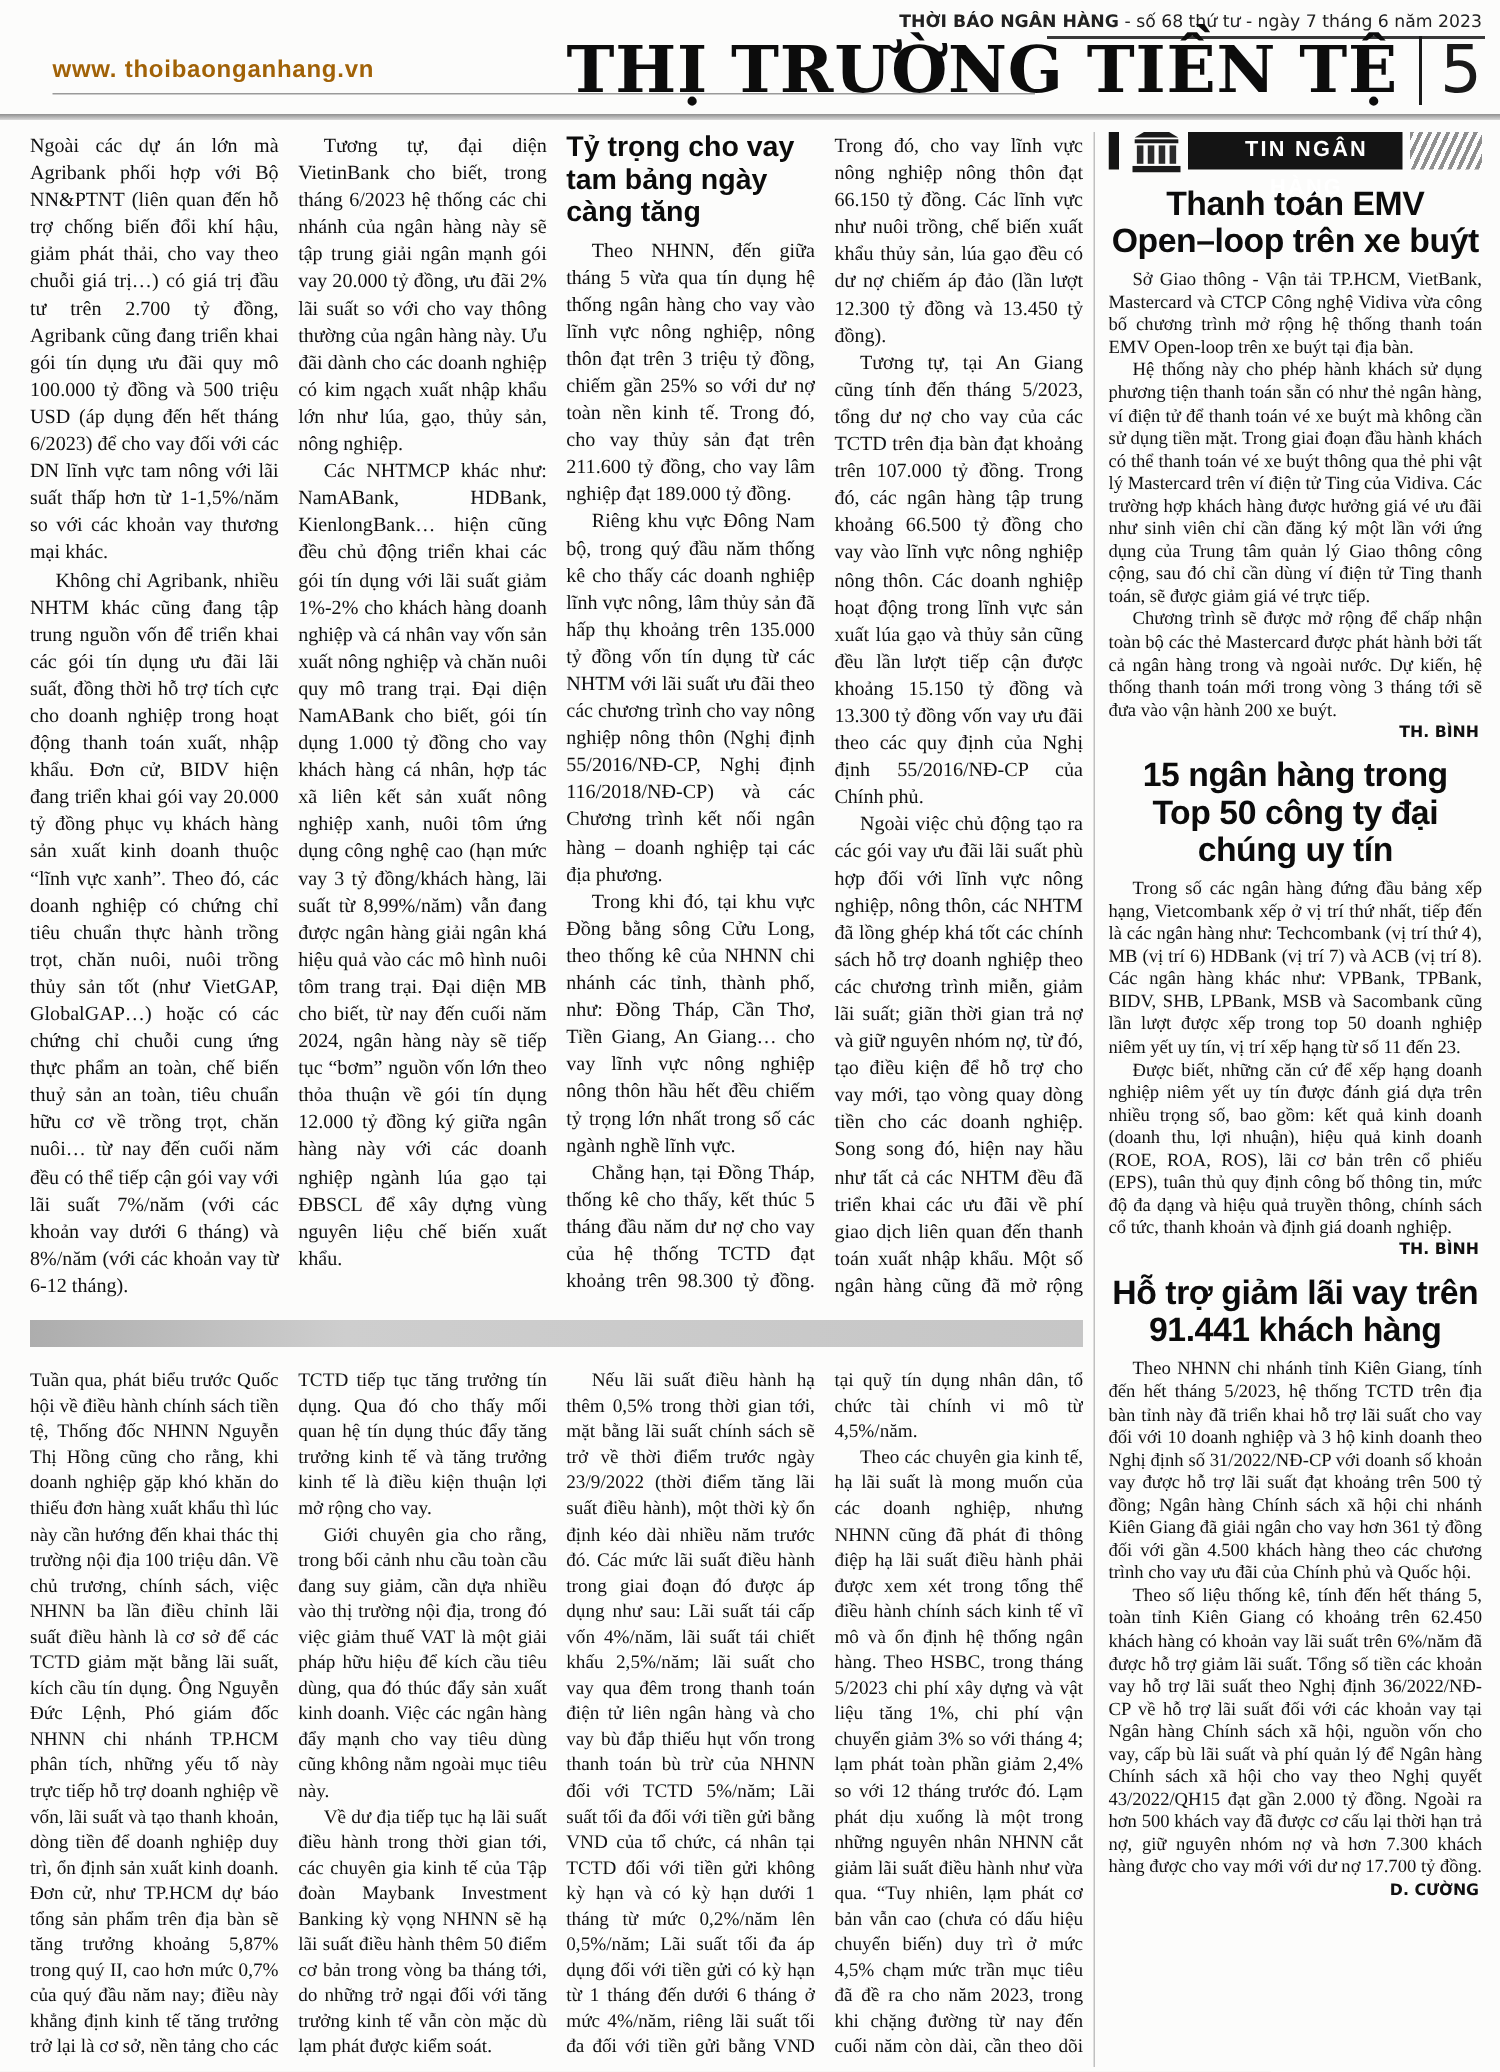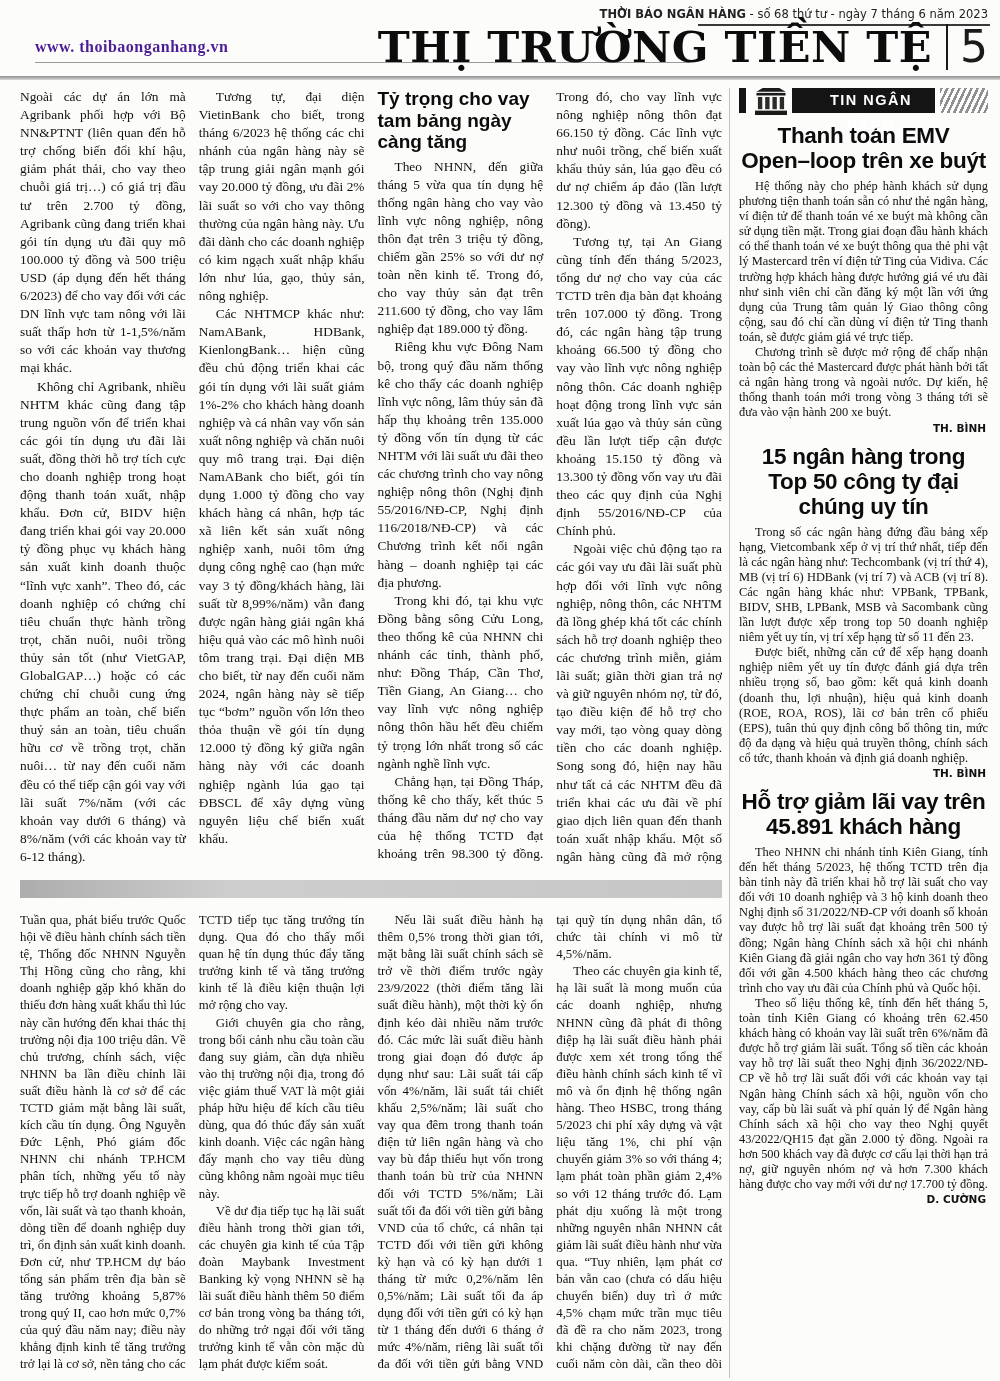--- a/index.html
+++ b/index.html
@@ -4,21 +4,21 @@
 <style>
   * { box-sizing: border-box; }
   html,body { margin:0; padding:0; }
   body { width:1000px; font-family:"Liberation Serif","DejaVu Serif",serif; color:#111; background:#e8e8e8; }
   .page { position:relative; width:1000px; height:1381px; background:#fcfcfb; overflow:hidden; margin:0 auto; }
 
   
   .masthead-line { position:absolute; top:7px; right:12px; font-family:"DejaVu Sans","Liberation Sans",sans-serif; font-size:11.5px; color:#222; white-space:nowrap; }
   .masthead-line .paper { font-weight:700; }
   .masthead-rule { position:absolute; top:24px; left:698px; right:10px; height:2px; background:#3a3a3a; }
-  .site-url { position:absolute; top:38px; left:35px; font-family:Liberation Serif, serif; font-weight:700; font-size:16px; color:#4c1d95; letter-spacing:.5px; }
+  .site-url { position:absolute; top:38px; left:35px; font-family:Liberation Sans, sans-serif; font-weight:700; font-size:16px; color:#a16207; letter-spacing:.5px; }
   .site-rule { position:absolute; top:62px; left:35px; width:655px; height:1px; background:#9a9a9a; }
   .section-title-wrap { position:absolute; top:24px; right:12px; display:flex; align-items:center; }
   .section-title { font-family:"DejaVu Serif",serif; font-weight:700; font-size:43px; line-height:44px; letter-spacing:.5px; color:#0c0c0c; }
   .title-divider { width:2px; height:46px; background:#1a1a1a; margin:0 12px 0 14px; }
   .page-number { font-family:"DejaVu Sans","Liberation Sans",sans-serif; font-size:44px; line-height:46px; color:#1a1a1a; }
   .header-band { position:absolute; top:76px; left:0; width:1000px; height:4px; background:linear-gradient(#8f8f8f,#d8d8d8); }
 
   
   .article-top {
     position:absolute; top:88px; left:20px; width:702px; height:790px;
@@ -125,37 +125,38 @@
           <rect x="1" y="19" width="22" height="3" fill="#1a1a1a"></rect>
         </svg>
       </div>
       <div class="sh-title" data-name="sidebar-header-title">TIN NGÂN HÀNG</div>
       <div class="sh-stripes" data-name="stripes-decoration"></div>
     </div>
 
     <div data-name="news-article">
       <div class="sb-title" data-name="news-title">Thanh toán EMV Open–loop trên xe buýt</div>
       <div class="sb-body" data-name="news-body">
+          <p data-name="paragraph">Sở Giao thông - Vận tải TP.HCM, VietBank, Mastercard và CTCP Công nghệ Vidiva vừa công bố chương trình mở rộng hệ thống thanh toán EMV Open-loop trên xe buýt tại địa bàn.</p>
           <p data-name="paragraph">Hệ thống này cho phép hành khách sử dụng phương tiện thanh toán sẵn có như thẻ ngân hàng, ví điện tử để thanh toán vé xe buýt mà không cần sử dụng tiền mặt. Trong giai đoạn đầu hành khách có thể thanh toán vé xe buýt thông qua thẻ phi vật lý Mastercard trên ví điện tử Ting của Vidiva. Các trường hợp khách hàng được hưởng giá vé ưu đãi như sinh viên chỉ cần đăng ký một lần với ứng dụng của Trung tâm quản lý Giao thông công cộng, sau đó chỉ cần dùng ví điện tử Ting thanh toán, sẽ được giảm giá vé trực tiếp.</p>
           <p data-name="paragraph">Chương trình sẽ được mở rộng để chấp nhận toàn bộ các thẻ Mastercard được phát hành bởi tất cả ngân hàng trong và ngoài nước. Dự kiến, hệ thống thanh toán mới trong vòng 3 tháng tới sẽ đưa vào vận hành 200 xe buýt.</p>
         </div>
       <div class="sb-byline" data-name="news-byline">TH. BÌNH</div>
     </div>
 
     <div data-name="news-article">
       <div class="sb-title" data-name="news-title">15 ngân hàng trong Top 50 công ty đại chúng uy tín</div>
       <div class="sb-body" data-name="news-body">
           <p data-name="paragraph">Trong số các ngân hàng đứng đầu bảng xếp hạng, Vietcombank xếp ở vị trí thứ nhất, tiếp đến là các ngân hàng như: Techcombank (vị trí thứ 4), MB (vị trí 6) HDBank (vị trí 7) và ACB (vị trí 8). Các ngân hàng khác như: VPBank, TPBank, BIDV, SHB, LPBank, MSB và Sacombank cũng lần lượt được xếp trong top 50 doanh nghiệp niêm yết uy tín, vị trí xếp hạng từ số 11 đến 23.</p>
           <p data-name="paragraph">Được biết, những căn cứ để xếp hạng doanh nghiệp niêm yết uy tín được đánh giá dựa trên nhiều trọng số, bao gồm: kết quả kinh doanh (doanh thu, lợi nhuận), hiệu quả kinh doanh (ROE, ROA, ROS), lãi cơ bản trên cổ phiếu (EPS), tuân thủ quy định công bố thông tin, mức độ đa dạng và hiệu quả truyền thông, chính sách cổ tức, thanh khoản và định giá doanh nghiệp.</p>
         </div>
       <div class="sb-byline" data-name="news-byline">TH. BÌNH</div>
     </div>
 
     <div data-name="news-article">
-      <div class="sb-title" data-name="news-title">Hỗ trợ giảm lãi vay trên 45.891 khách hàng</div>
+      <div class="sb-title" data-name="news-title">Hỗ trợ giảm lãi vay trên 91.441 khách hàng</div>
       <div class="sb-body" data-name="news-body">
           <p data-name="paragraph">Theo NHNN chi nhánh tỉnh Kiên Giang, tính đến hết tháng 5/2023, hệ thống TCTD trên địa bàn tỉnh này đã triển khai hỗ trợ lãi suất cho vay đối với 10 doanh nghiệp và 3 hộ kinh doanh theo Nghị định số 31/2022/NĐ-CP với doanh số khoản vay được hỗ trợ lãi suất đạt khoảng trên 500 tỷ đồng; Ngân hàng Chính sách xã hội chi nhánh Kiên Giang đã giải ngân cho vay hơn 361 tỷ đồng đối với gần 4.500 khách hàng theo các chương trình cho vay ưu đãi của Chính phủ và Quốc hội.</p>
           <p data-name="paragraph">Theo số liệu thống kê, tính đến hết tháng 5, toàn tỉnh Kiên Giang có khoảng trên 62.450 khách hàng có khoản vay lãi suất trên 6%/năm đã được hỗ trợ giảm lãi suất. Tổng số tiền các khoản vay hỗ trợ lãi suất theo Nghị định 36/2022/NĐ-CP về hỗ trợ lãi suất đối với các khoản vay tại Ngân hàng Chính sách xã hội, nguồn vốn cho vay, cấp bù lãi suất và phí quản lý để Ngân hàng Chính sách xã hội cho vay theo Nghị quyết 43/2022/QH15 đạt gần 2.000 tỷ đồng. Ngoài ra hơn 500 khách vay đã được cơ cấu lại thời hạn trả nợ, giữ nguyên nhóm nợ và hơn 7.300 khách hàng được cho vay mới với dư nợ 17.700 tỷ đồng.</p>
         </div>
       <div class="sb-byline" data-name="news-byline">D. CƯỜNG</div>
     </div>
   </div>
 
 </div>
 

